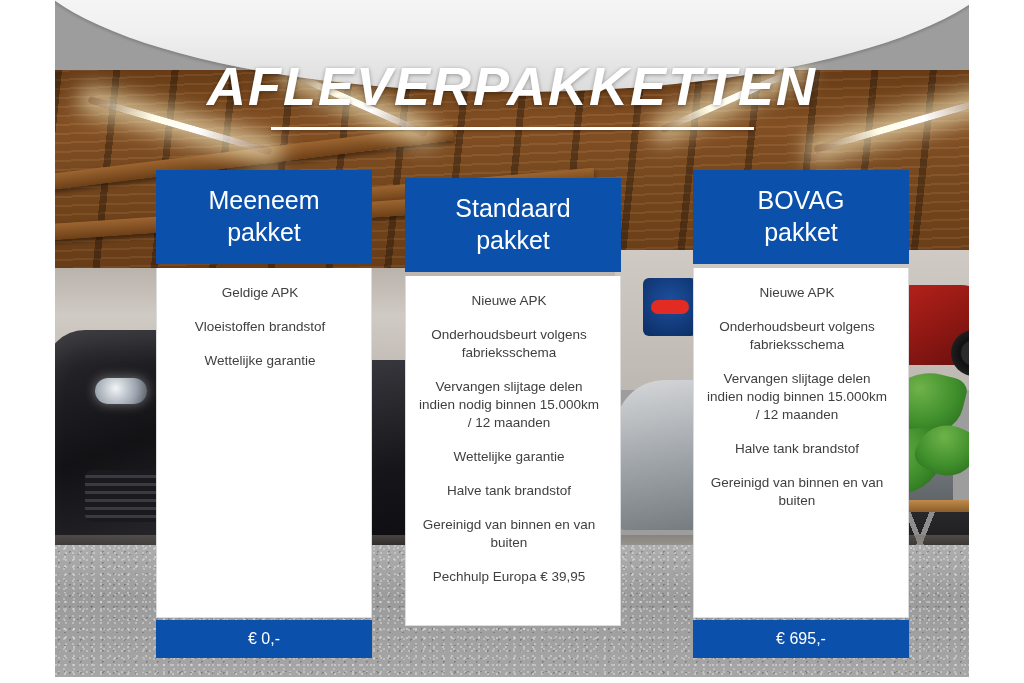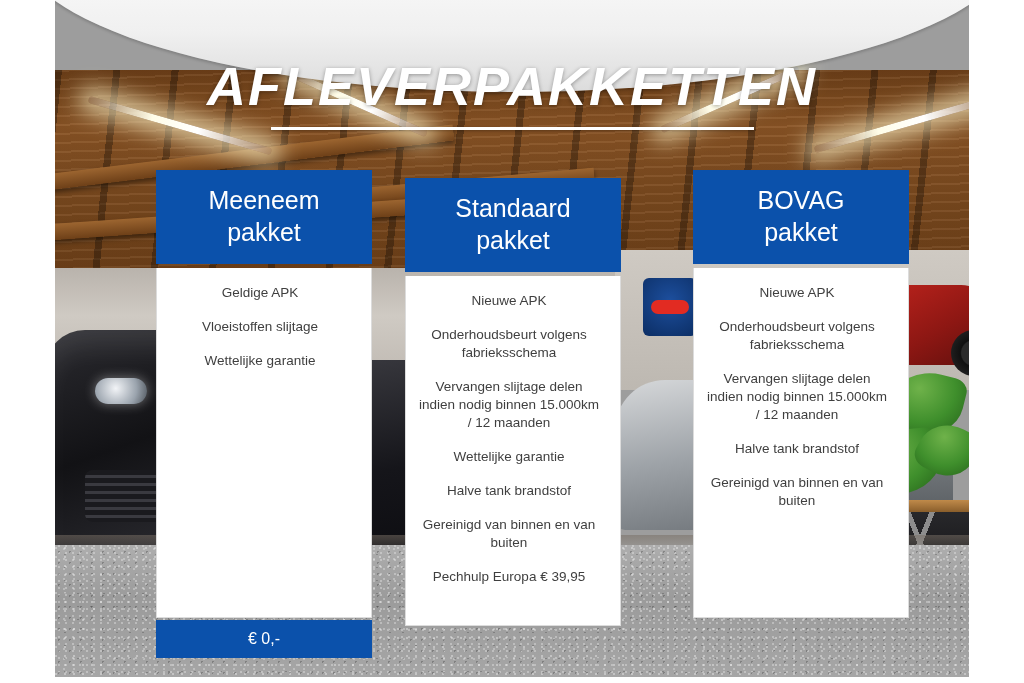--- a/index.html
+++ b/index.html
@@ -335,21 +335,21 @@
 
   <div class="cards">
 
     <div class="card card-1">
       <div class="card-header">
         <div>Meeneem</div>
         <div>pakket</div>
       </div>
       <div class="card-body">
         <div class="feature">Geldige APK</div>
-        <div class="feature">Vloeistoffen slijtage</div>
+        <div class="feature">Vloeistoffen brandstof</div>
         <div class="feature">Wettelijke garantie</div>
       </div>
       <div class="card-price">€ 0,-</div>
     </div>
 
     <div class="card card-2">
       <div class="card-header">
         <div>Standaard</div>
         <div>pakket</div>
       </div>
@@ -369,18 +369,19 @@
         <div>BOVAG</div>
         <div>pakket</div>
       </div>
       <div class="card-body">
         <div class="feature">Nieuwe APK</div>
         <div class="feature">Onderhoudsbeurt volgens fabrieksschema</div>
         <div class="feature">Vervangen slijtage delen indien nodig binnen 15.000km / 12 maanden</div>
         <div class="feature">Halve tank brandstof</div>
         <div class="feature">Gereinigd van binnen en van buiten</div>
       </div>
+      <div class="card-price">€ 695,-</div>
     </div>
 
   </div>
 
   <div class="bottom-white"></div>
 </div>
 
 </body></html>

